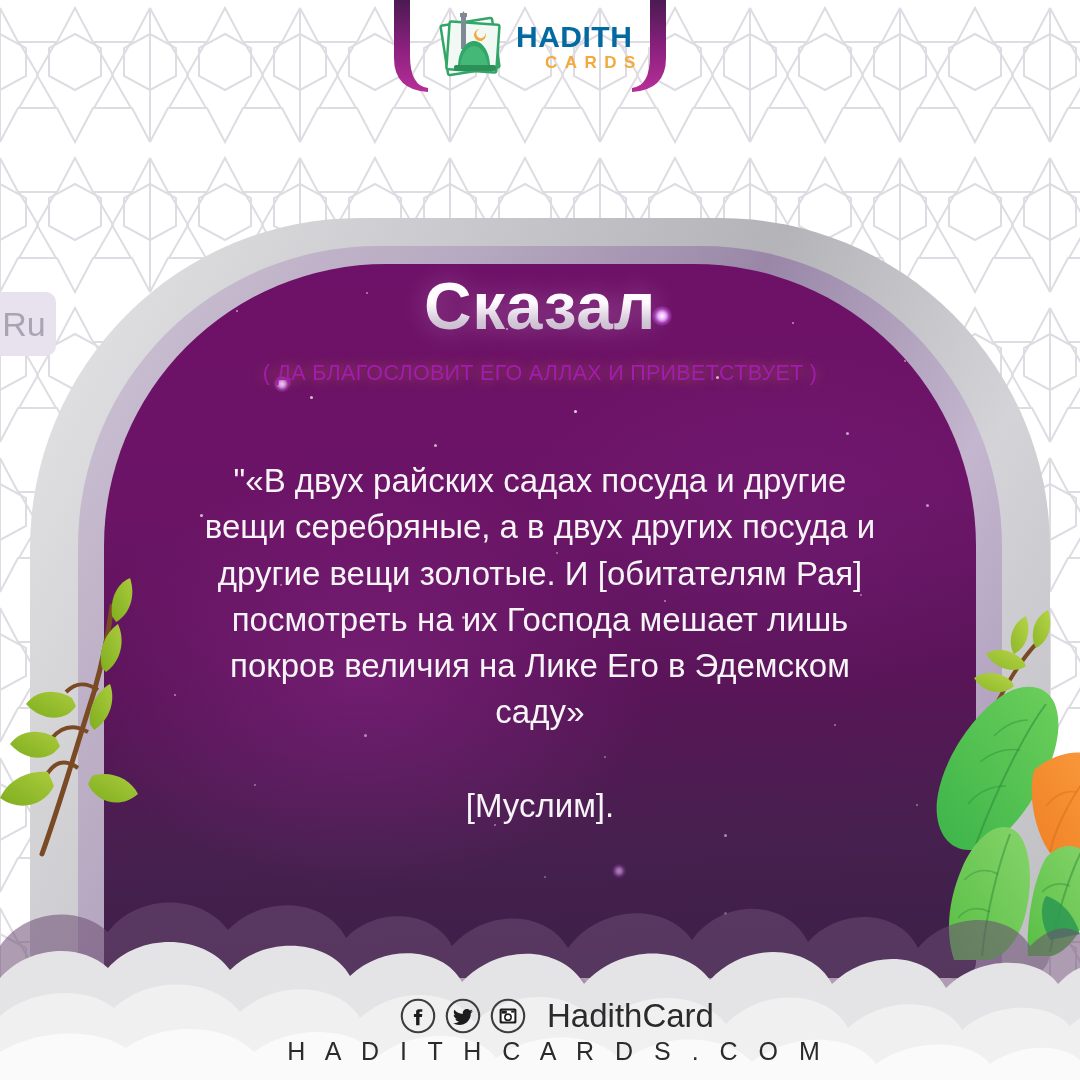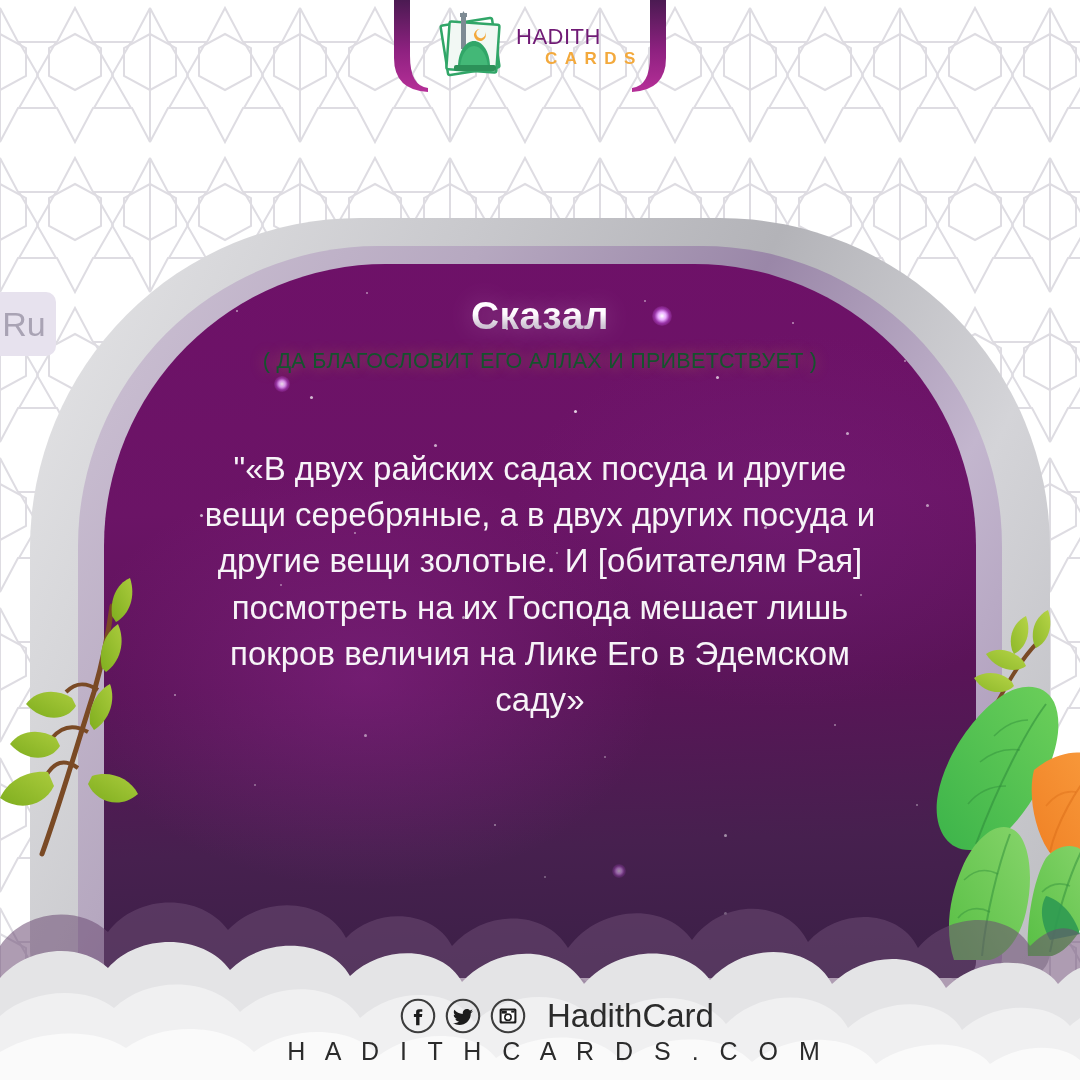--- a/index.html
+++ b/index.html
@@ -44,24 +44,24 @@
     align-items: center;
     gap: 6px;
   }
   .logo-text {
     display: flex;
     flex-direction: column;
     justify-content: center;
     line-height: 1;
   }
   .logo-hadith {
-    font-size: 22px;
-    font-weight: normal;
+    font-size: 30px;
+    font-weight: bold;
     letter-spacing: 0.5px;
-    color: #701a75;
+    color: #0369a1;
   }
   .logo-cards {
     font-size: 17px;
     font-weight: bold;
     letter-spacing: 7.5px;
     color: #f3a93c;
     margin-top: 2px;
     margin-left: 29px;
   }
 
@@ -141,22 +141,22 @@
     position: absolute;
     left: 104px;
     top: 264px;
     width: 872px;
     height: 714px;
     z-index: 5;
     text-align: center;
     pointer-events: none;
   }
   .title-said {
-    margin-top: 32px;
-    font-size: 39px;
+    margin-top: 8px;
+    font-size: 66px;
     font-weight: bold;
     letter-spacing: 0.5px;
     background: linear-gradient(180deg,#ffffff 0%,#ffffff 44%,#cfc7d4 72%,#b9aec2 100%);
     -webkit-background-clip: text;
     background-clip: text;
     color: transparent;
     text-shadow: 0 0 26px rgba(255,215,255,0.30);
     line-height: 1.05;
   }
   .title-main {
@@ -165,25 +165,25 @@
     font-weight: bold;
     letter-spacing: 0.5px;
     background: linear-gradient(180deg,#ffffff 0%,#ffffff 42%,#cbc2d2 70%,#ad9fb8 100%);
     -webkit-background-clip: text;
     background-clip: text;
     color: transparent;
     text-shadow: 0 0 30px rgba(255,215,255,0.32);
     line-height: 1.05;
   }
   .title-sub {
-    margin-top: 12px;
+    margin-top: 20px;
     font-size: 21.5px;
     font-weight: normal;
     letter-spacing: 0.3px;
-    color: #14532d;
+    color: #a21caf;
     text-shadow: 0 0 14px rgba(226,166,60,0.45);
   }
   .body-text {
     margin: 72px auto 0;
     width: 680px;
     font-size: 33px;
     line-height: 1.40;
     color: #f7f4f8;
     font-weight: normal;
   }
@@ -351,20 +351,21 @@
         <div class="glow-dot" style="left:170px; top:112px; width:16px; height:16px; opacity:.85"></div>
         <div class="glow-dot" style="left:508px; top:600px; width:14px; height:14px; opacity:.5"></div>
       </div>
     </div>
   </div>
 
   <div class="arch-content">
     <div class="title-said">Сказал</div>
     <div class="title-sub">( ДА БЛАГОСЛОВИТ ЕГО АЛЛАХ И ПРИВЕТСТВУЕТ )</div>
     <div class="body-text">"«В двух райских садах посуда и другие вещи серебряные, а в двух других посуда и другие вещи золотые. И [обитателям Рая] посмотреть на их Господа мешает лишь покров величия на Лике Его в Эдемском саду»</div>
+    <div class="source-text">[Муслим].</div>
   </div>
 
   <svg class="foliage foliage-left" width="160" height="300" viewBox="0 0 160 300">
     <defs>
       <linearGradient id="lfA" x1="0" y1="1" x2="1" y2="0">
         <stop offset="0%" stop-color="#7fae1f"></stop>
         <stop offset="100%" stop-color="#aacb3c"></stop>
       </linearGradient>
     </defs>
     <path d="M52,282 C70,232 86,176 104,120 C112,92 118,64 122,34" stroke="#7a4a25" stroke-width="5" fill="none" stroke-linecap="round"></path>

